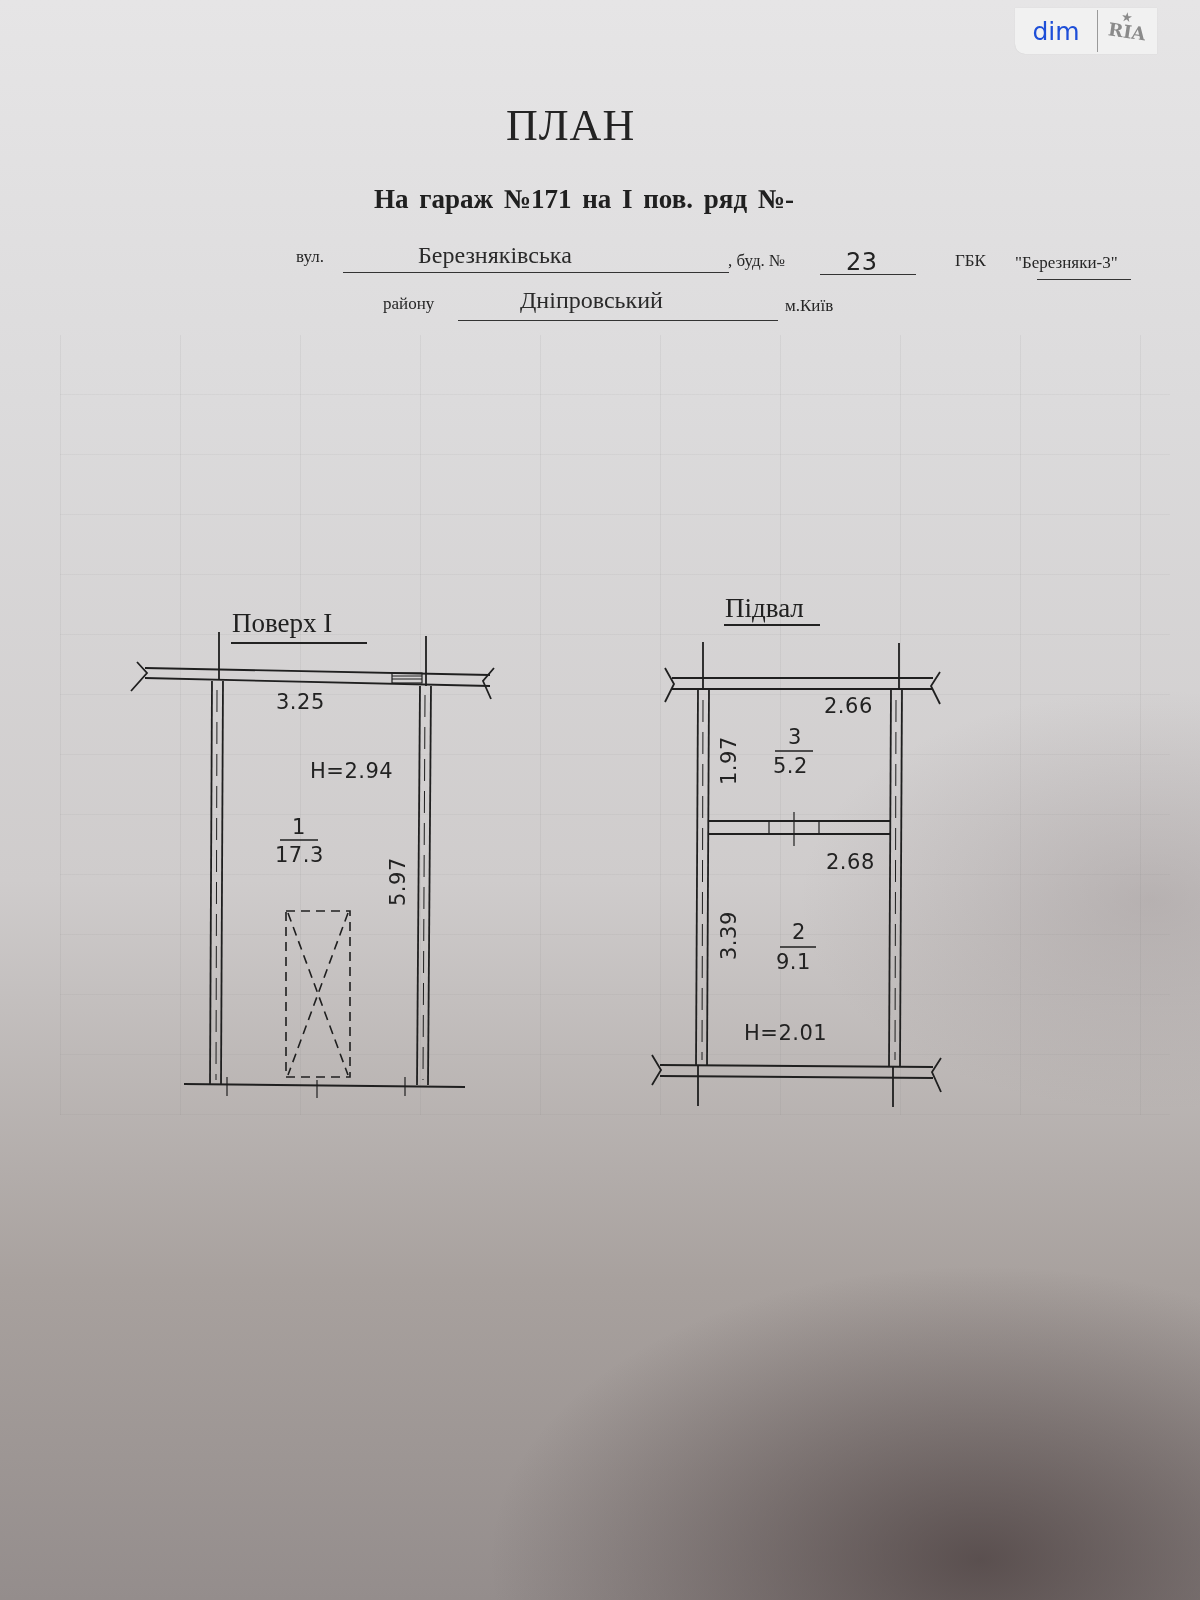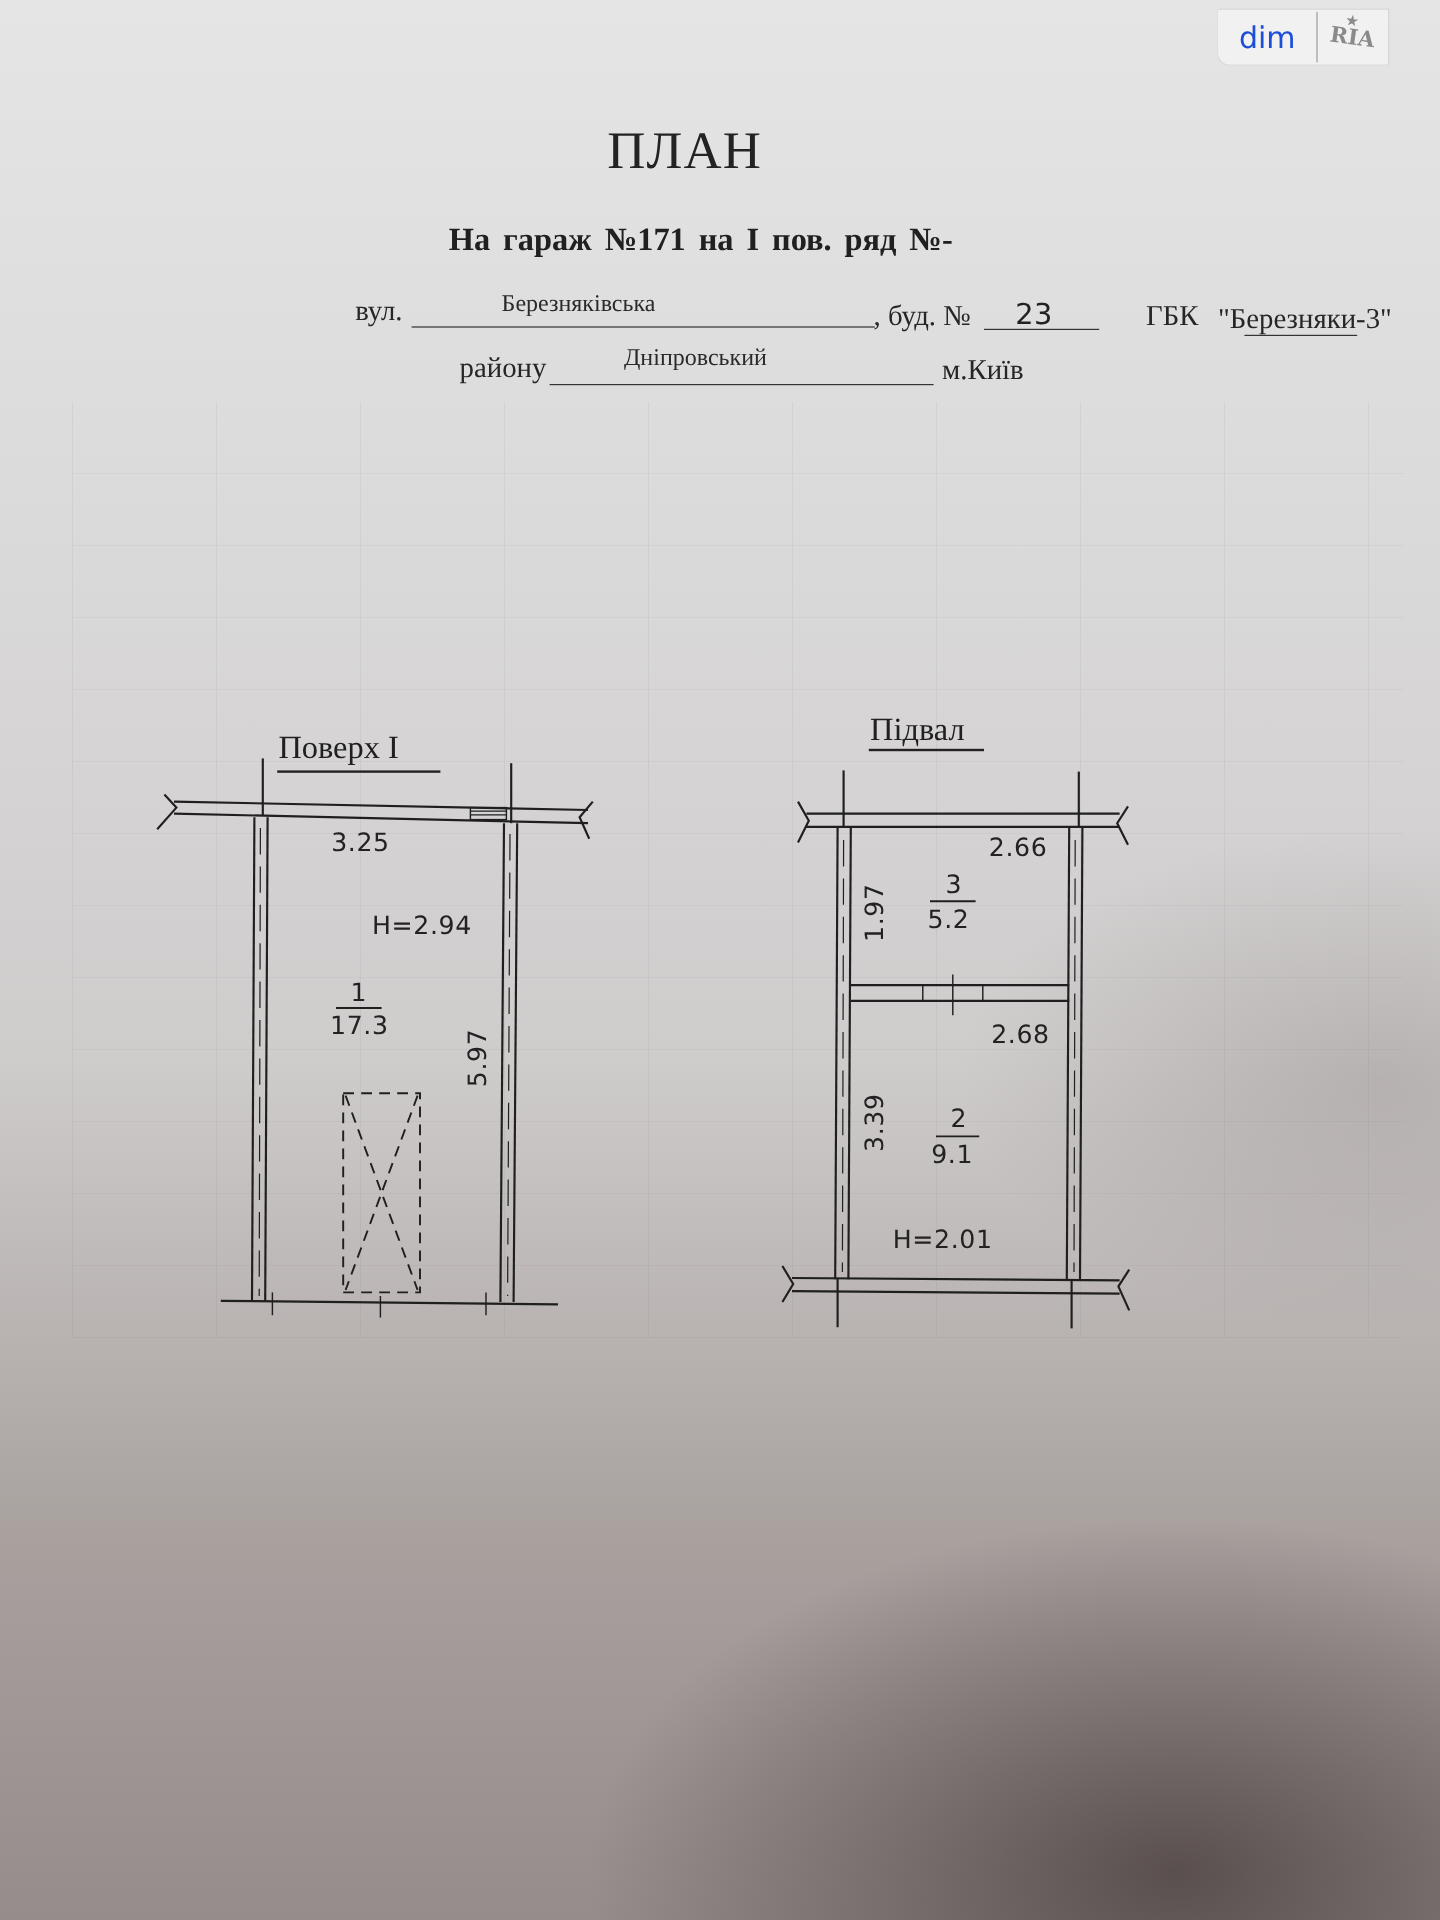--- a/index.html
+++ b/index.html
@@ -15,22 +15,22 @@
   .ghost-grid {
     position:absolute; left:60px; top:335px; width:1110px; height:780px;
     background-image:
       repeating-linear-gradient(90deg, rgba(120,120,120,0.10) 0 1px, transparent 1px 120px),
       repeating-linear-gradient(0deg, rgba(120,120,120,0.08) 0 1px, transparent 1px 60px);
     pointer-events:none;
   }
   .abs { position:absolute; white-space:nowrap; }
   .title { left:458px; top:100px; font-size:44px; letter-spacing:1px; color:#232323;margin-left:48px; }
   .subtitle { left:374px; top:184px; font-size:27px; font-weight:bold; color:#202020; word-spacing:4px; }
-  .lbl { font-size:24px; color:#262626; }
-  .hand { font-size:20px; color:#2a2a2a; }
+  .lbl { font-size:17px; color:#262626; }
+  .hand { font-size:24px; color:#2a2a2a; }
   .uline { position:absolute; height:0; border-bottom:1.5px solid #333; }
   .logo {
     position:absolute; left:1015px; top:8px; width:142px; height:46px;
     background:#f1f1f1; border-radius:0 0 0 10px; display:flex; align-items:center;
     box-shadow:0 0 1px rgba(0,0,0,0.15);
   }
   .logo-dim { font-family:"DejaVu Sans", sans-serif; font-size:25px; color:#1d4ed8; width:82px; text-align:center; }
   .logo-sep { width:1px; height:42px; background:#9a9a9a; }
   .logo-ria { font-family:"DejaVu Serif", serif; font-weight:bold; font-size:18px; color:#8a8a8a; width:58px; text-align:center; transform:rotate(8deg); position:relative; }
   .logo-ria .star { position:absolute; top:-10px; left:22px; font-size:11px; }

